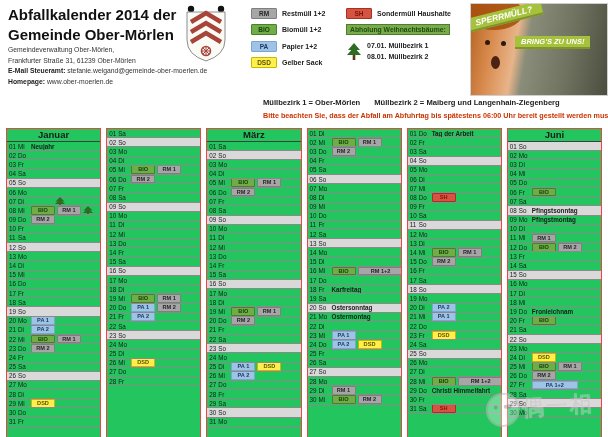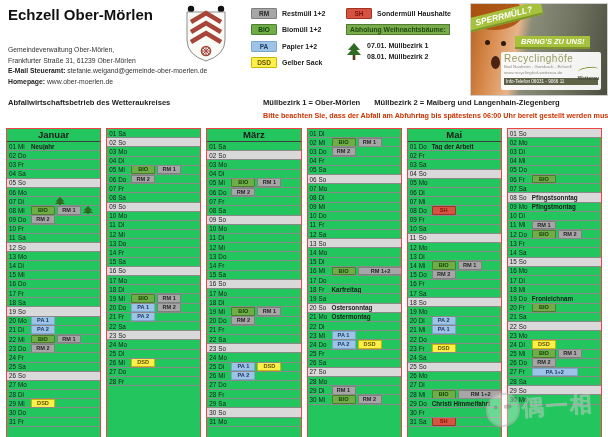--- a/index.html
+++ b/index.html
@@ -65,21 +65,22 @@
   .wmface{position:absolute;left:0;top:2px;width:30px;height:30px;border:2.5px solid #bdbdbd;border-radius:50% 46% 52% 48%;background:rgba(255,255,255,.6);}
   .wmface:before{content:"";position:absolute;left:6px;top:10px;width:4px;height:4px;border-radius:50%;background:#9f9f9f;}
   .wmface:after{content:"";position:absolute;left:16px;top:10px;width:8px;height:4px;border-radius:4px;background:#9f9f9f;}
   .wmtext{position:absolute;left:36px;top:4px;font-size:22px;font-weight:bold;color:rgba(190,190,190,.85);letter-spacing:2px;white-space:nowrap;
     text-shadow:0 0 1px #fff;}
 </style>
 </head>
 <body>
 
 <div class="title">
-  <div>Echzell Ober-Mörlen</div>
+  <div>Abfallkalender 2014 der</div>
+  <div>Gemeinde Ober-Mörlen</div>
 </div>
 
 <div class="contact">
   <div>Gemeindeverwaltung Ober-Mörlen,</div>
   <div>Frankfurter Straße 31, 61239 Ober-Mörlen</div>
   <div>
     <b>E-Mail Steueramt:</b>
     <span>stefanie.weigand@gemeinde-ober-moerlen.de</span>
   </div>
   <div>
@@ -140,34 +141,23 @@
   </div>
 </div>
 
 <div class="promo">
   <div class="hair"></div>
   <div class="eye" style="left:14px;top:36px;"></div>
   <div class="eye" style="left:30px;top:37px;"></div>
   <div class="mouth"></div>
   <div class="ribbon1">SPERRMÜLL?</div>
   <div class="ribbon2">BRING'S ZU UNS!</div>
-  <div class="panel">
-    <div class="rh">Recyclinghöfe</div>
-    <div class="psm">Bad Nauheim - Gambach - Echzell</div>
-    <div class="psm">www.recyclinghof-wetterau.de</div>
-    <div class="pstrip">Info-Telefon 06031 - 9066 11</div>
-    <div class="wlogo">
-      <span class="swoosh"></span>
-      <span>Wetterau</span>
-    </div>
-  </div>
 </div>
 
 <div class="infoL">
-  <div class="bld">Abfallwirtschaftsbetrieb des Wetteraukreises</div>
 </div>
 <div class="infoR">
   <div>
     <span class="bld">Müllbezirk 1 = Ober-Mörlen</span><span class="mbgap"></span><span class="bld">Müllbezirk 2 = Maiberg und Langenhain-Ziegenberg</span>
   </div>
   <div class="notice">Bitte beachten Sie, dass der Abfall am Abfuhrtag bis spätestens 06:00 Uhr bereit gestellt werden muss</div>
 </div>
 
 <div class="cal" id="cal">
     <div class="month">
@@ -765,21 +755,20 @@
       <div class="dr">
         <span class="dn">30</span>
         <span class="dw">Mi</span>
         <span class="bwrap">
           <span class="badge day" style="background: rgb(111, 174, 70); border-color: rgb(78, 125, 49); color: rgb(21, 64, 11);">BIO</span>
           <span class="badge day" style="background: rgb(166, 166, 166); border-color: rgb(127, 127, 127); color: rgb(38, 38, 38);">RM 2</span>
         </span>
       </div>
     </div>
     <div class="month">
-      <div class="mh">Mai</div>
       <div class="dr">
         <span class="dn">01</span>
         <span class="dw">Do</span>
         <span class="note">Tag der Arbeit</span>
       </div>
       <div class="dr">
         <span class="dn">02</span>
         <span class="dw">Fr</span>
       </div>
       <div class="dr">
@@ -920,20 +909,21 @@
       </div>
       <div class="dr">
         <span class="dn">31</span>
         <span class="dw">Sa</span>
         <span class="bwrap">
           <span class="badge day" style="background: rgb(214, 83, 66); border-color: rgb(160, 51, 36); color: rgb(126, 20, 8);">SH</span>
         </span>
       </div>
     </div>
     <div class="month">
+      <div class="mh">Juni</div>
       <div class="dr sun">
         <span class="dn">01</span>
         <span class="dw">So</span>
       </div>
       <div class="dr">
         <span class="dn">02</span>
         <span class="dw">Mo</span>
       </div>
       <div class="dr">
         <span class="dn">03</span>

